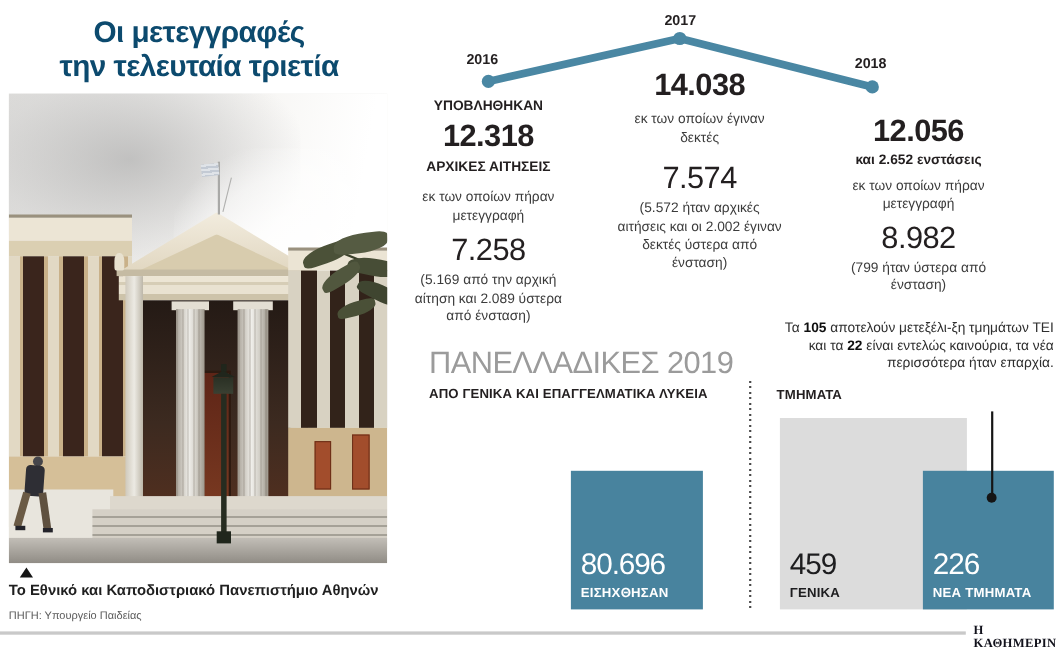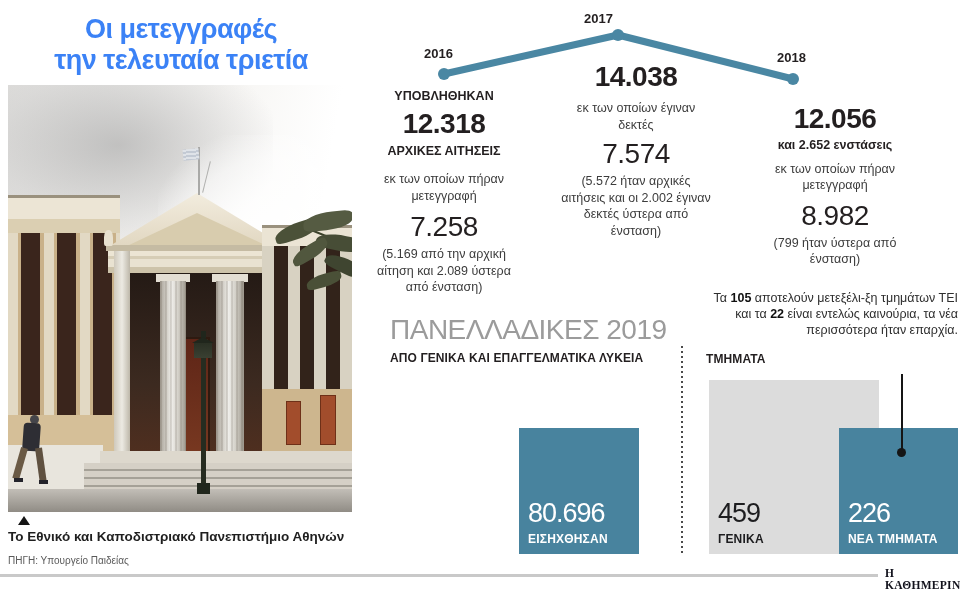--- a/index.html
+++ b/index.html
@@ -1,30 +1,30 @@
 <!DOCTYPE html>
 <html lang="el"><head>
 <meta charset="utf-8">
 <style>
   *{margin:0;padding:0;box-sizing:border-box}
   html,body{background:#fff}
   .stage{position:relative;width:960px;height:600px;background:#fff;overflow:hidden;
          font-family:"Liberation Sans","DejaVu Sans",sans-serif;color:#231f20}
   .ab{position:absolute}
   .title{left:0;top:14px;width:362px;text-align:center;font-size:27px;font-weight:700;
-         line-height:1.14;color:#3b82f6;letter-spacing:-.5px}
+         line-height:1.14;color:#0c4a6e;letter-spacing:-.5px}
   .year{font-size:13px;font-weight:700;color:#231f20}
   .timeline{left:380px;top:0}
   .col{text-align:center}
   .pre,.post{font-size:12.5px;font-weight:700;line-height:1.25}
   .value{font-size:28px;font-weight:700;line-height:1;letter-spacing:-.5px;margin-top:5px}
   .value2{font-size:28px;font-weight:400;line-height:1;letter-spacing:-.5px}
   .desc,.note{font-size:12.5px;line-height:1.32;color:#3c3c3c}
   .c16 .post{margin-top:6px}.c16 .desc{margin-top:12px}.c16 .value2{margin-top:9px}.c16 .note{margin-top:5px}
-  .c17 .desc{margin-top:9px}.c17 .value2{margin-top:7px}.c17 .note{margin-top:5px}
+  .c17 .desc{margin-top:9px}.c17 .value2{margin-top:15px}.c17 .note{margin-top:5px}
   .c18 .post{margin-top:5px}.c18 .desc{margin-top:7px}.c18 .value2{margin-top:8px}.c18 .note{margin-top:5px;padding:0 16px}
   .section-title{font-size:28px;font-weight:400;color:#9b9b9b;letter-spacing:-.5px;line-height:1.05}
   .chart-heading{font-size:12px;font-weight:700;letter-spacing:.1px}
   .divider{width:2px;background-image:repeating-linear-gradient(180deg,#4a4a4a 0 2px,transparent 2px 5px)}
   .bar{position:absolute}
   .bar-gray{background:#dcdcdc;color:#1d1d1f}
   .bar-teal{background:#48839e;color:#fff}
   .bar-text{position:absolute;left:9px;bottom:8px;text-align:left}
   .bar-value{font-size:27px;font-weight:400;line-height:1;letter-spacing:-1px}
   .bar-label{font-size:12px;font-weight:700;margin-top:5px;letter-spacing:.2px}
@@ -52,21 +52,21 @@
     <span style="display:block">την τελευταία τριετία</span>
   </h1>
 
   <svg class="ab timeline" width="580" height="100" viewBox="0 0 580 100">
     <polyline points="64,74 238,35 413,79" fill="none" stroke="#4a87a3" stroke-width="7" stroke-linecap="round" stroke-linejoin="round"></polyline>
     <circle cx="64" cy="74" r="6" fill="#4a87a3"></circle>
     <circle cx="238" cy="35" r="6" fill="#4a87a3"></circle>
     <circle cx="413" cy="79" r="6" fill="#4a87a3"></circle>
   </svg>
   <span class="ab year" style="left:424px;top:46px">2016</span>
-  <span class="ab year" style="left:584px;top:11px">2017</span>
+  <span class="ab year" style="left:604px;top:11px">2017</span>
   <span class="ab year" style="left:777px;top:50px">2018</span>
 
   <div class="ab col c16" style="left:369px;top:89px;width:150px">
     <div class="pre">ΥΠΟΒΛΗΘΗΚΑΝ</div>
     <div class="value">12.318</div>
     <div class="post">ΑΡΧΙΚΕΣ ΑΙΤΗΣΕΙΣ</div>
     <div class="desc">εκ των οποίων πήραν μετεγγραφή</div>
     <div class="value2">7.258</div>
     <div class="note">(5.169 από την αρχική αίτηση και 2.089 ύστερα από ένσταση)</div>
   </div>

